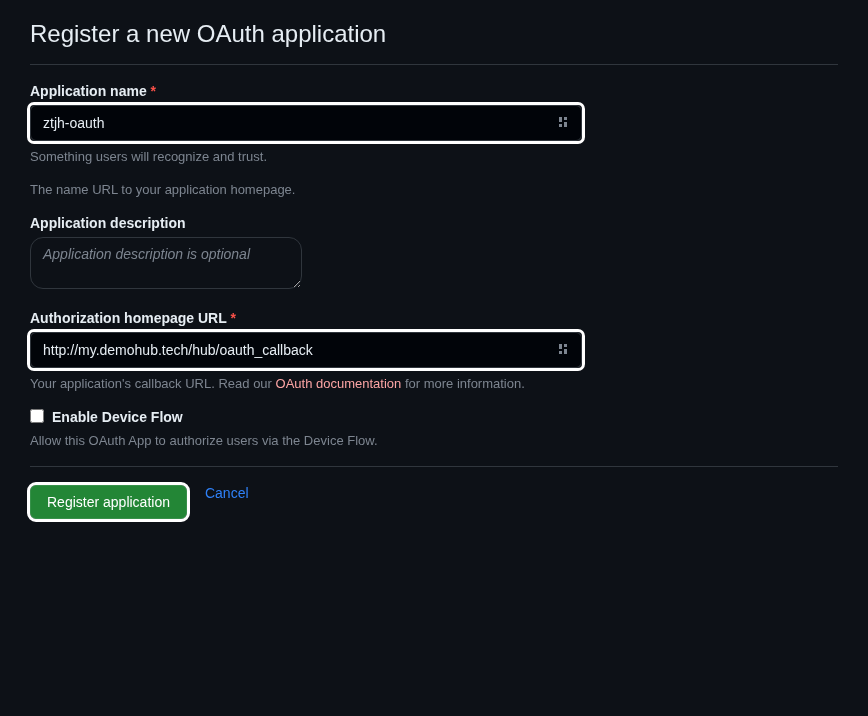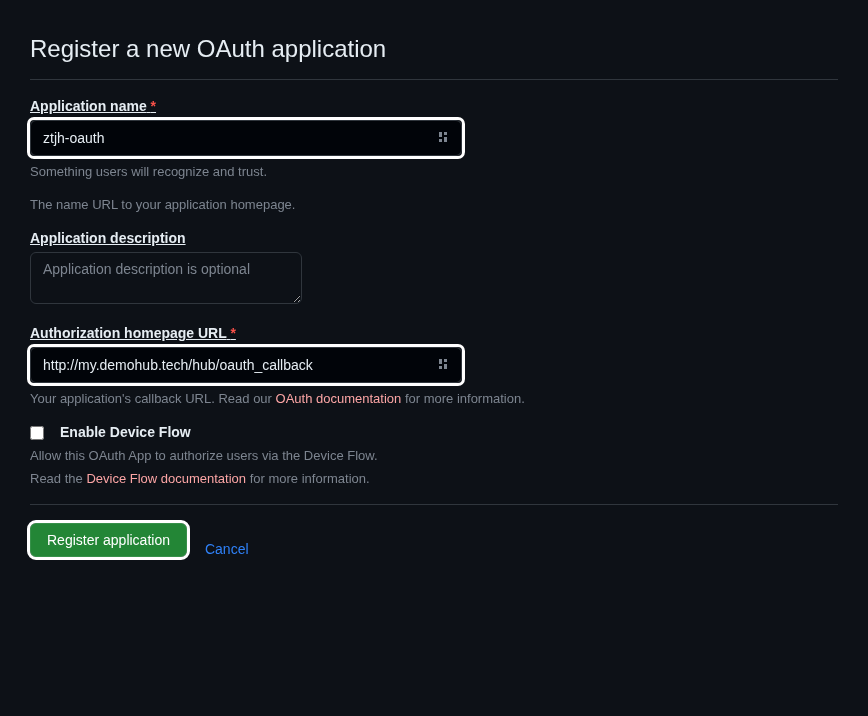--- a/index.html
+++ b/index.html
@@ -13,105 +13,104 @@
       font-family: -apple-system, BlinkMacSystemFont, "Segoe UI", Helvetica, Arial, sans-serif;
       font-size: 14px;
       padding: 20px 30px;
       width: 868px;
     }
     h1 {
       font-size: 24px;
       font-weight: 400;
       color: #e6edf3;
       padding-bottom: 10px;
-      margin-top: 15px;
     }
     hr {
       border: none;
       border-top: 1px solid #30363d;
       margin-bottom: 18px;
       margin-top: 6px;
     }
     .form-group {
       margin-bottom: 18px;
     }
     .label {
       display: block;
       font-weight: 600;
       font-size: 14px;
       color: #e6edf3;
       margin-bottom: 6px;
-      text-decoration: underline;
     }
     .required {
       color: #f85149;
     }
     .input-wrap {
       position: relative;
       display: inline-block;
     }
     .highlighted {
       outline: 3px solid #fff;
       border-radius: 4px;
     }
     input[type="text"] {
       background: #010409;
       border: 1px solid #30363d;
       border-radius: 6px;
       color: #e6edf3;
       font-size: 14px;
       padding: 8px 34px 8px 12px;
-      width: 432px;
+      width: 552px;
       height: 36px;
       font-family: inherit;
     }
     textarea {
       background: #0d1117;
       border: 1px solid #30363d;
-      border-radius: 6px;
+      border-radius: 13px;
       color: #e6edf3;
       font-size: 14px;
       padding: 8px 12px;
       width: 272px;
       height: 52px;
       resize: vertical;
       font-family: inherit;
+      font-style: italic;
     }
     textarea::placeholder {
       color: #7d8590;
     }
     .help-text {
       color: #7d8590;
       font-size: 13px;
       margin-top: 8px;
     }
     .link {
       color: #fca5a5;
       text-decoration: none;
       cursor: pointer;
     }
     .checkbox-row {
       display: flex;
-      align-items: flex-end;
-      gap: 16px;
+      align-items: flex-start;
+      gap: 8px;
       margin-bottom: 6px;
     }
     .checkbox-row input[type="checkbox"] {
       width: 14px;
       height: 14px;
       cursor: pointer;
     }
     .checkbox-label {
       font-weight: 600;
       font-size: 14px;
       color: #e6edf3;
     }
     .actions {
       display: flex;
-      align-items: flex-end;
+      align-items: flex-start;
       gap: 18px;
       margin-top: 14px;
     }
     .btn-primary {
       background: #238636;
       color: #ffffff;
       border: 1px solid rgba(240,246,252,0.1);
       border-radius: 6px;
       padding: 8px 16px;
       font-size: 14px;
@@ -200,23 +199,20 @@
     <span>Your application's callback URL. Read our </span><a class="link">OAuth documentation</a><span> for more information.</span>
   </p>
 </div>
 
 <div class="form-group">
   <div class="checkbox-row">
     <input type="checkbox" style="">
     <span class="checkbox-label">Enable Device Flow</span>
   </div>
   <p class="help-text">Allow this OAuth App to authorize users via the Device Flow.</p>
-  <p class="help-text">
-    <span>Read the </span><a class="link">Device Flow documentation</a><span> for more information.</span>
-  </p>
 </div>
 
 <hr>
 
 <div class="actions">
   <span class="btn-wrap-highlight">
     <button class="btn-primary">Register application</button>
   </span>
   <button class="btn-cancel">Cancel</button>
 </div>

